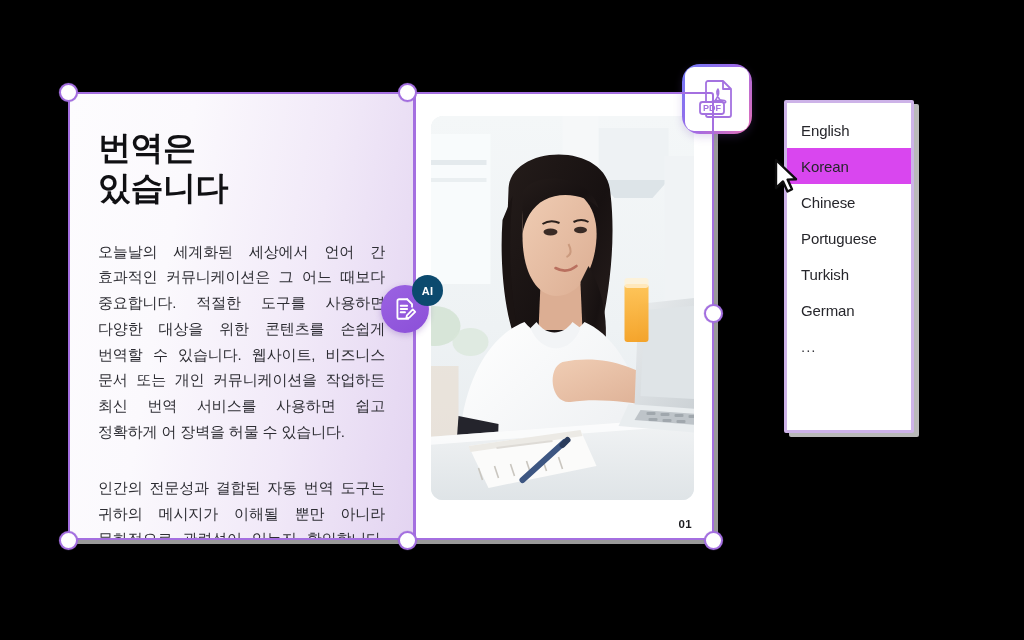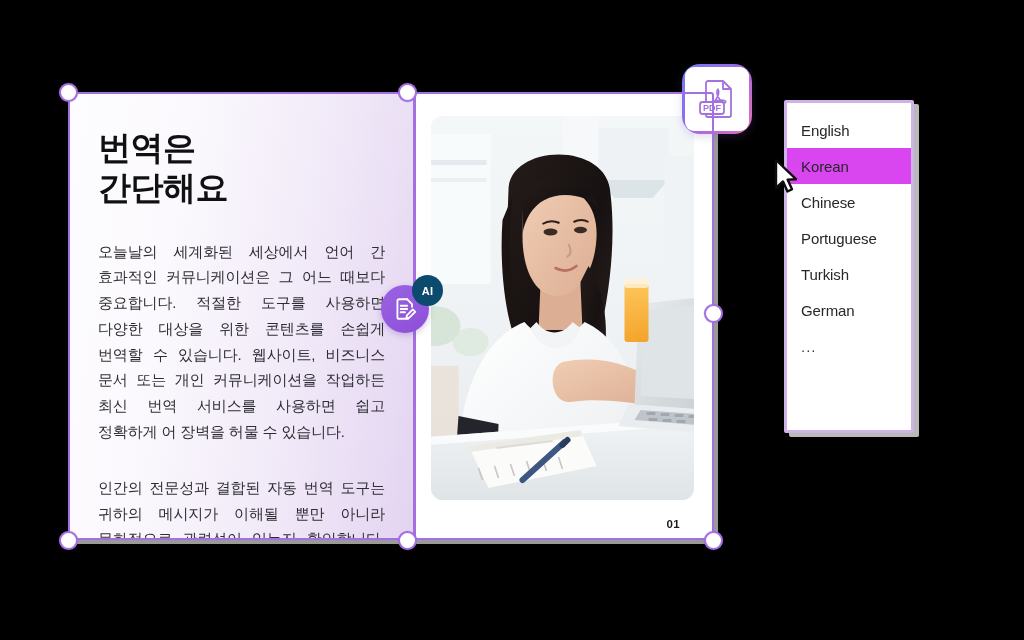--- a/index.html
+++ b/index.html
@@ -98,21 +98,21 @@
     position: relative;
     width: 100%;
     height: 384px;
     border-radius: 12px;
     overflow: hidden;
     background: #eef1f3;
   }
   .photo svg { display: block; width: 100%; height: 100%; }
   .page-num {
     position: absolute;
-    right: 32px; bottom: 8px;
+    right: 20px; bottom: 8px;
     font-size: 11.5px;
     font-weight: 700;
     color: #1b1b1f;
     letter-spacing: 0.4px;
     margin-left: 40px;
   }
 
   
   .ai-badge-wrap {
     position: absolute;
@@ -202,21 +202,21 @@
 <body>
 
 <div id="stage">
 
   <div class="sel-shadow"></div>
 
   <div class="doc">
 
     <div class="page-left">
       <div class="doc-title">번역은
-간단해요</div>
+있습니다</div>
       <div class="doc-para">오늘날의 세계화된 세상에서 언어 간 효과적인 커뮤니케이션은 그 어느 때보다 중요합니다. 적절한 도구를 사용하면 다양한 대상을 위한 콘텐츠를 손쉽게 번역할 수 있습니다. 웹사이트, 비즈니스 문서 또는 개인 커뮤니케이션을 작업하든 최신 번역 서비스를 사용하면 쉽고 정확하게 어 장벽을 허물 수 있습니다.</div>
       <div class="doc-para">인간의 전문성과 결합된 자동 번역 도구는 귀하의 메시지가 이해될 뿐만 아니라 문화적으로 관련성이 있는지 확인합니다. 이러한 도구는 프로세스를 간소화하여 품질을 떨어뜨리지 않고 여러 언어에 대한 빠르고 안정적인 번역을 제공합니다. 이를 통해 시간과 리소스를 절약하여 국경을 넘어 도달 범위를 확장하는 것이 더 쉬워집니다.</div>
     </div>
 
     <div class="page-right">
       <div class="photo">
         <svg viewBox="0 0 300 384" preserveAspectRatio="xMidYMid slice">
           <defs>
             <linearGradient id="bgWall" x1="0" y1="0" x2="0" y2="1">
               <stop offset="0%" stop-color="#f4f7f8"></stop>

